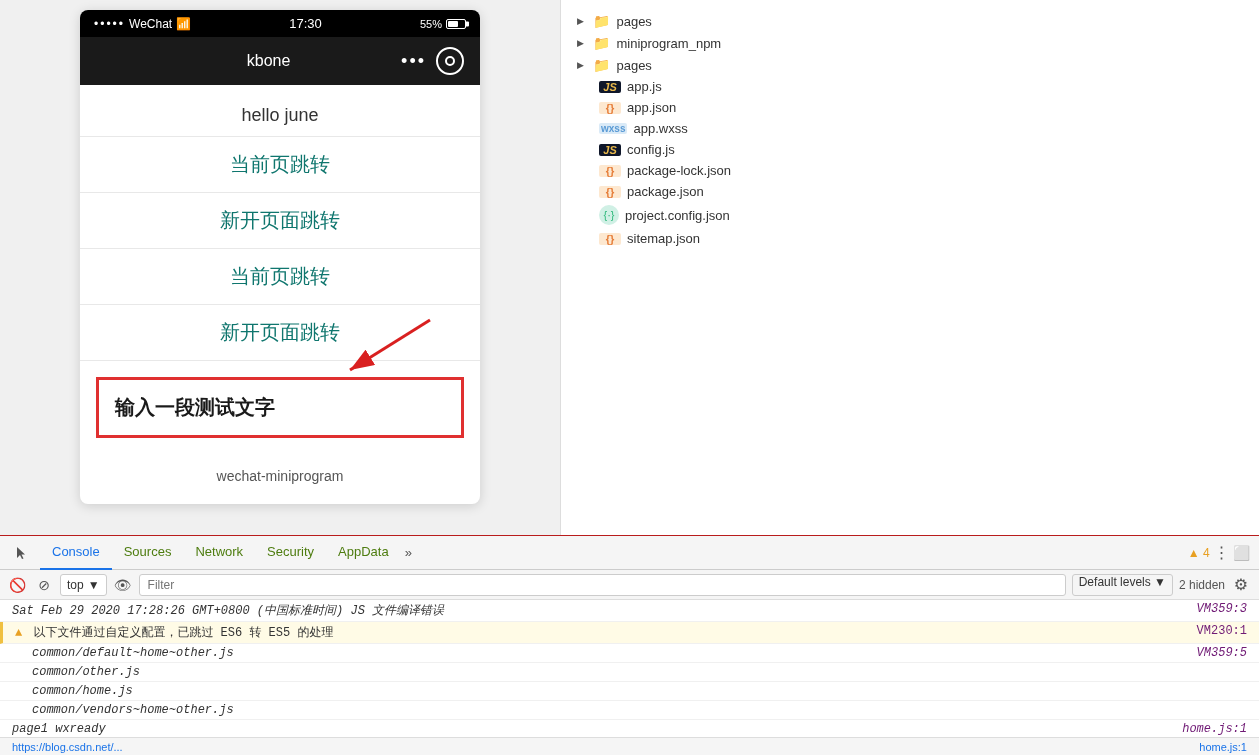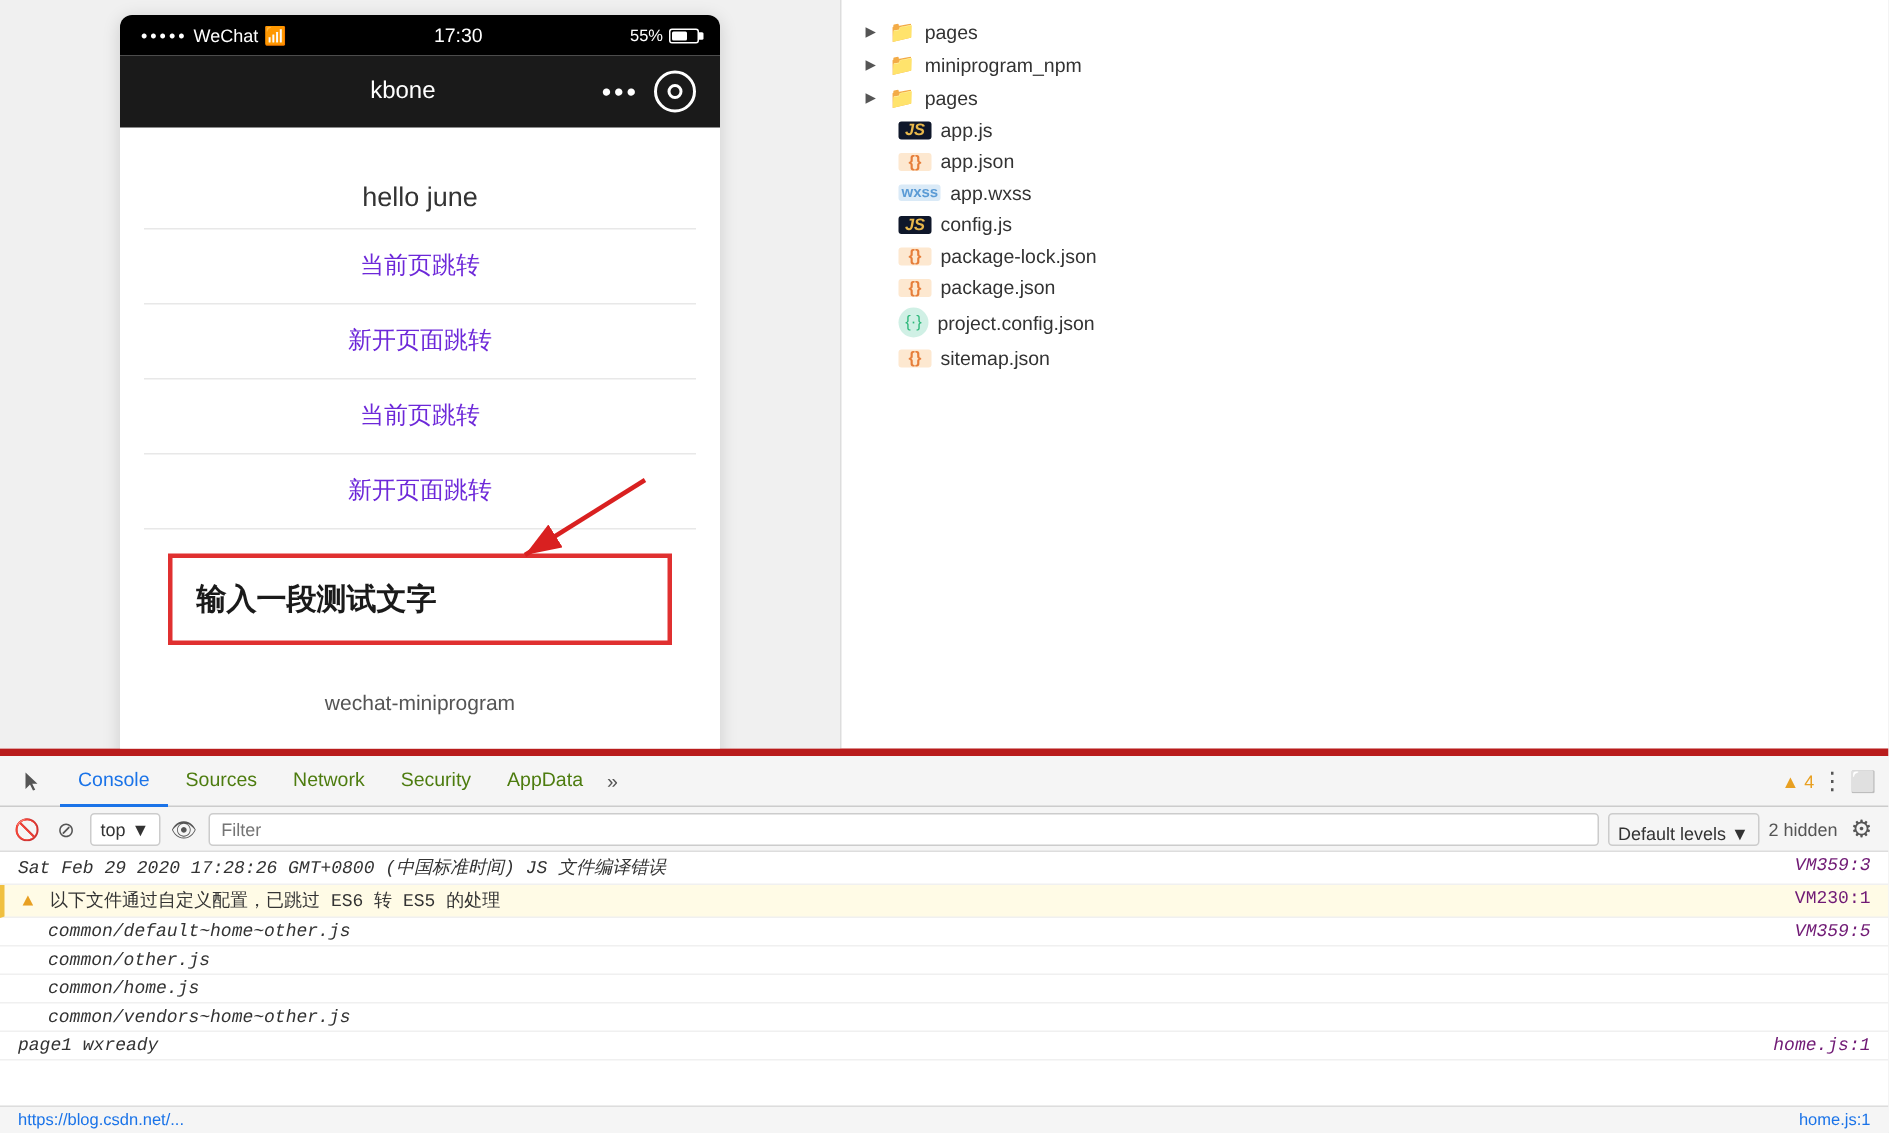--- a/index.html
+++ b/index.html
@@ -101,36 +101,36 @@
       justify-content: center;
     }
     .circle-inner {
       width: 10px;
       height: 10px;
       border: 2px solid #fff;
       border-radius: 50%;
     }
 
     .phone-content {
-      padding: 16px;
+      padding: 0;
     }
 
     .phone-greeting {
       text-align: center;
       padding: 20px 0 10px;
       font-size: 18px;
       color: #333;
       border-bottom: 1px solid #e8e8e8;
     }
 
     .phone-nav-item {
       text-align: center;
       padding: 14px 0;
-      font-size: 16px;
-      color: #6d28d9;
+      font-size: 20px;
+      color: #0f766e;
       border-bottom: 1px solid #e8e8e8;
     }
 
     .phone-input-box {
       margin: 16px;
       border: 3px solid #e03030;
       padding: 14px 16px;
       font-size: 20px;
       font-weight: bold;
       color: #1a1a1a;
@@ -220,23 +220,23 @@
       border-radius: 50%;
       width: 20px;
       height: 20px;
       display: flex;
       align-items: center;
       justify-content: center;
     }
 
     
     .devtools-panel {
-      height: 256px;
-      background: #fff;
-      border-top: 5px solid #b91c1c;
+      height: 220px;
+      background: #fff;
+      border-top: 1px solid #b91c1c;
       display: flex;
       flex-direction: column;
     }
 
     .devtools-tabs {
       display: flex;
       align-items: center;
       background: #f5f5f5;
       border-bottom: 1px solid #ccc;
       padding: 0 8px;
@@ -319,21 +319,21 @@
       border-radius: 3px;
       padding: 0 8px;
       height: 22px;
       font-size: 12px;
       background: #fff;
       color: #333;
     }
 
     .default-levels {
       display: flex;
-      align-items: flex-end;
+      align-items: flex-start;
       border: 1px solid #ccc;
       border-radius: 3px;
       padding: 0 6px;
       height: 22px;
       font-size: 12px;
       color: #333;
       gap: 4px;
     }
 
     .hidden-badge {

